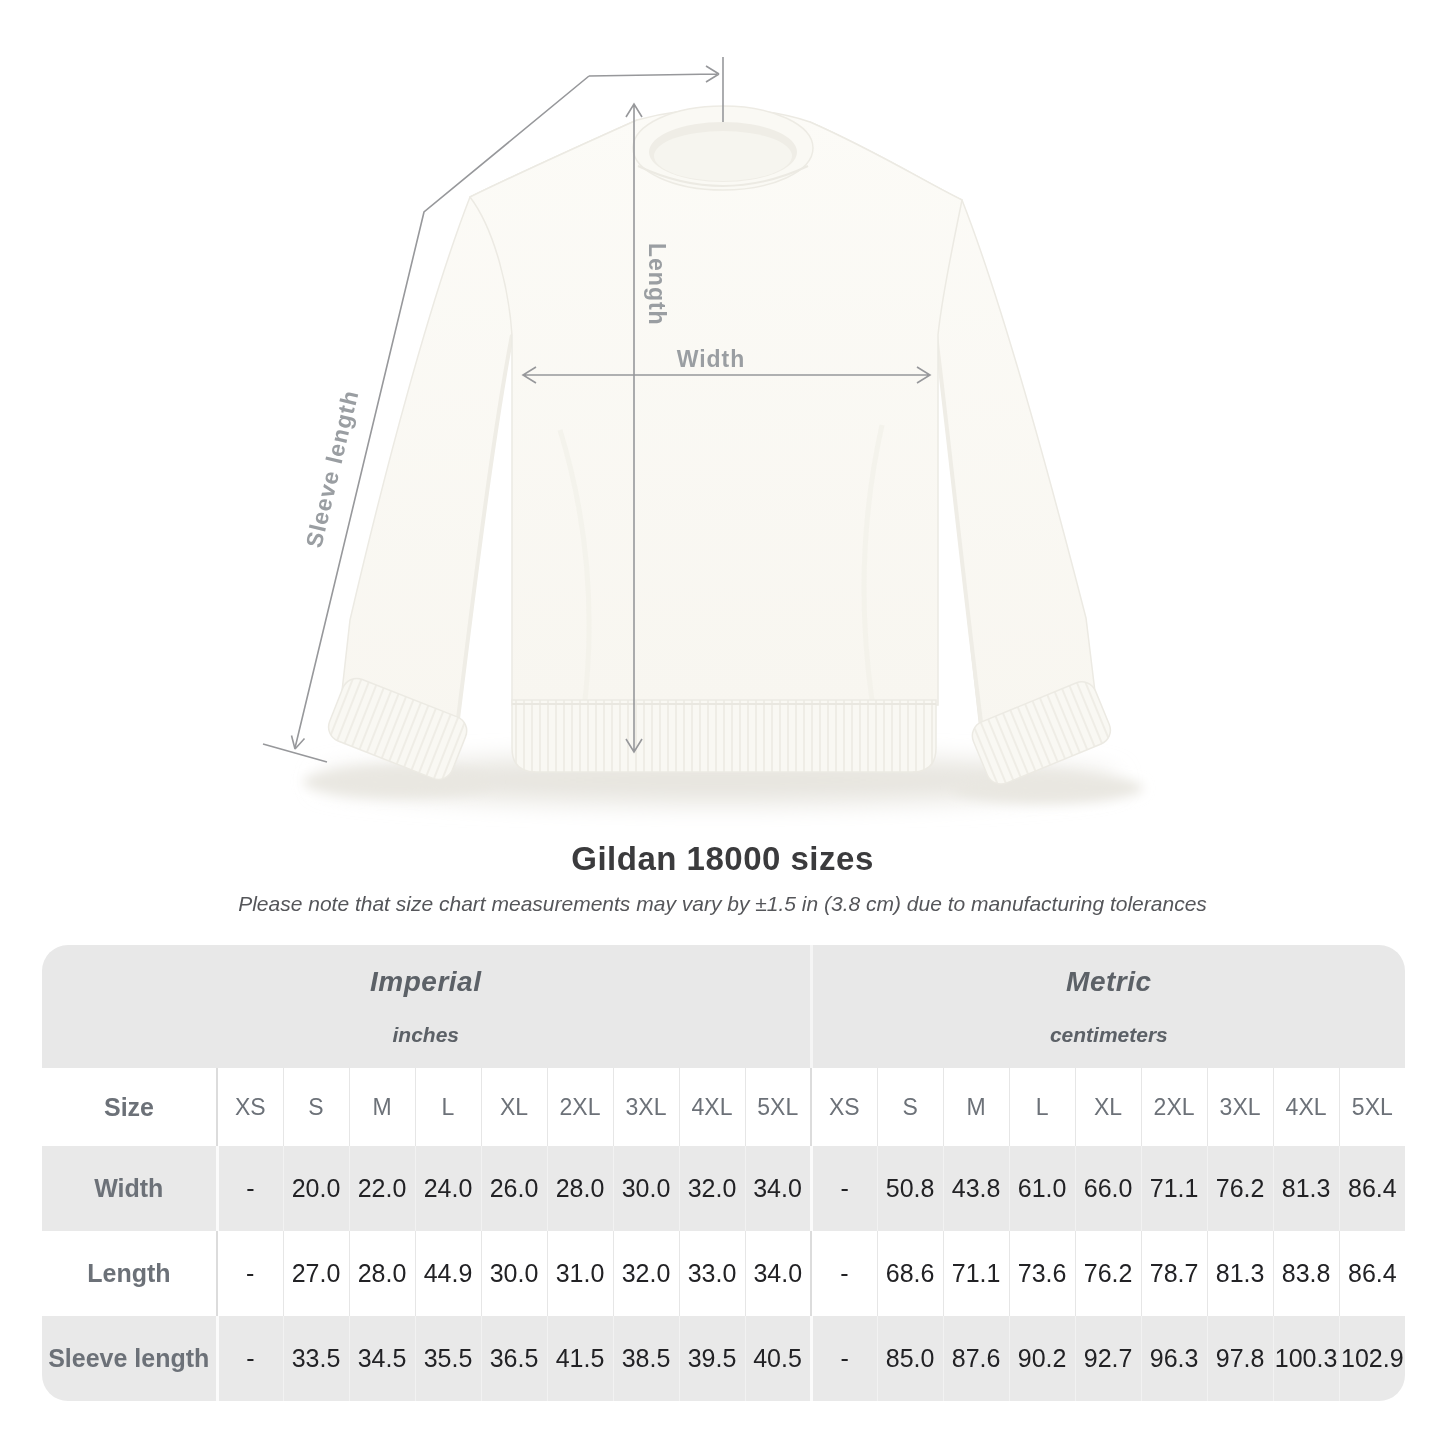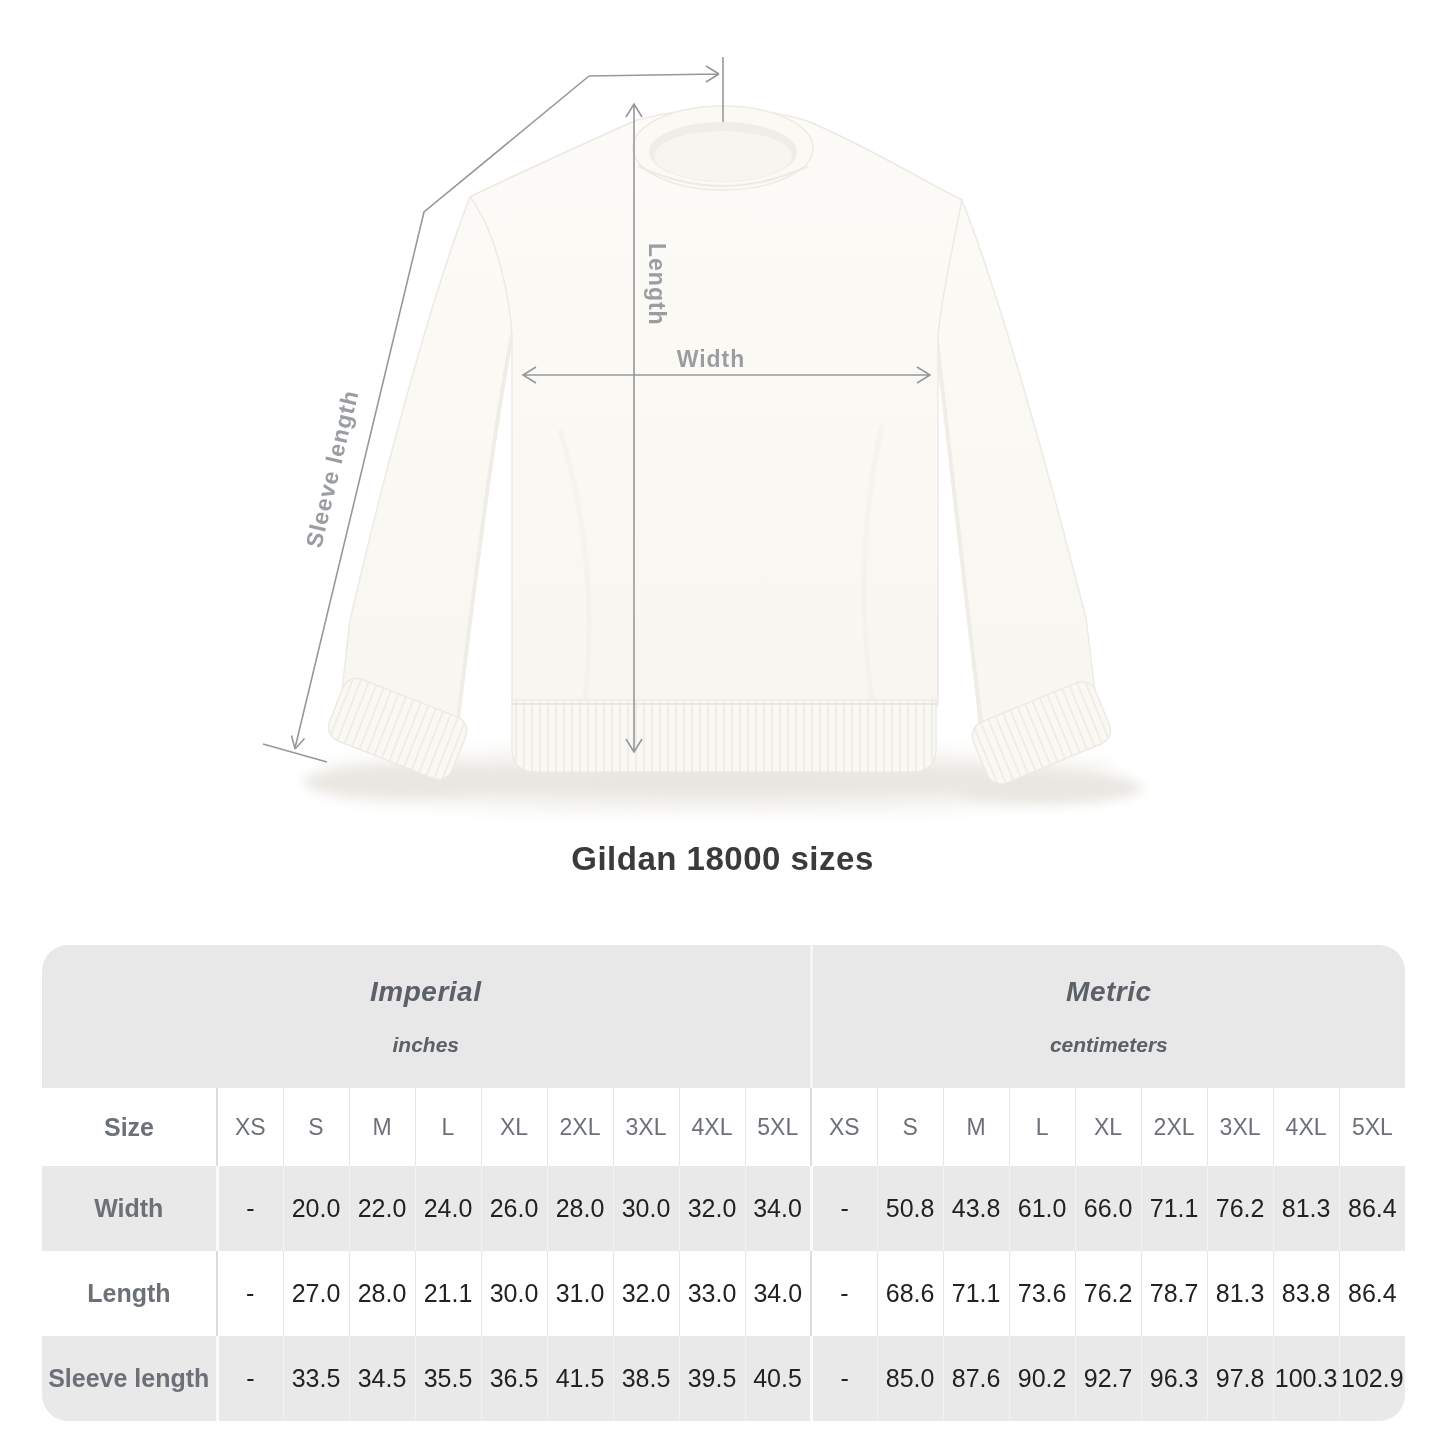--- a/index.html
+++ b/index.html
@@ -22,21 +22,21 @@
   .note {
     position:absolute; top:892px; left:0; width:100%; text-align:center;
     font-size:21px; font-style:italic; color:#55565a;
   }
   
   .table-wrap {
     position:absolute; left:42px; top:945px; width:1363px;
     border-radius:26px; overflow:hidden; background:#ffffff;
   }
   table.sizes { width:1363px; border-collapse:collapse; table-layout:fixed; }
-  .unit-row th { height:123px; background:#e8e8e8; vertical-align:middle; text-align:center; padding:10px; }
+  .unit-row th { height:123px; background:#e8e8e8; vertical-align:middle; text-align:center; padding:0; }
   .unit-row th.metric-half { border-left:3px solid #f5f5f5; }
   .unit-name { font-size:28px; font-weight:bold; font-style:italic; color:#5c6167; letter-spacing:0.5px; }
   .unit-sub  { font-size:21px; font-style:italic; color:#5c6167; margin-top:25px; }
   .size-row th { height:78px; background:#ffffff; padding:0; }
   .data-row th, .data-row td { height:85px; padding:0; }
   .white th, .white td { background:#ffffff; }
   .alt th, .alt td { background:#e9e9e9; }
   .row-label { font-weight:bold; font-size:25px; color:#6c7178; vertical-align:middle;margin-top:18px; }
   .size-h { font-weight:normal; font-size:23px; color:#6c7178; text-align:center; vertical-align:middle; }
   td.v { font-size:25px; font-weight:400; color:#222225; text-align:center; vertical-align:middle; }
@@ -122,20 +122,21 @@
       <path d="M634,104 L634,752 M626,117 L634,104 L642,117 M626,739 L634,752 L642,739"></path>
       <path d="M523,375 L930,375 M536,367 L523,375 L536,383 M917,367 L930,375 L917,383"></path>
     </g>
 
     <text class="diagram-label" transform="translate(649,243) rotate(90)">Length</text>
     <text class="diagram-label" x="711" y="367" text-anchor="middle">Width</text>
     <text class="diagram-label" transform="translate(321,549) rotate(-76.5)">Sleeve length</text>
   </svg>
 
   <div class="title">Gildan 18000 sizes</div>
+  <div class="note">Please note that size chart measurements may vary by ±1.5 in (3.8 cm) due to manufacturing tolerances</div>
 
   <div class="table-wrap">
     <table class="sizes">
       <colgroup>
         <col style="width:175px">
         <col style="width:66px">
           <col style="width:66px">
           <col style="width:66px">
           <col style="width:66px">
         <col style="width:66px">
@@ -208,21 +209,21 @@
         <td class="v c">76.2</td>
         <td class="v c">81.3</td>
         <td class="v c">86.4</td>
       </tr>
 
       <tr class="data-row white">
         <th class="row-label">Length</th>
         <td class="v sep">-</td>
         <td class="v c">27.0</td>
         <td class="v c">28.0</td>
-        <td class="v c">21.1</td>
+        <td class="v c">44.9</td>
         <td class="v c">30.0</td>
         <td class="v c">31.0</td>
         <td class="v c">32.0</td>
         <td class="v c">33.0</td>
         <td class="v c">34.0</td>
         <td class="v sep">-</td>
         <td class="v c">68.6</td>
         <td class="v c">71.1</td>
         <td class="v c">73.6</td>
         <td class="v c">76.2</td>

